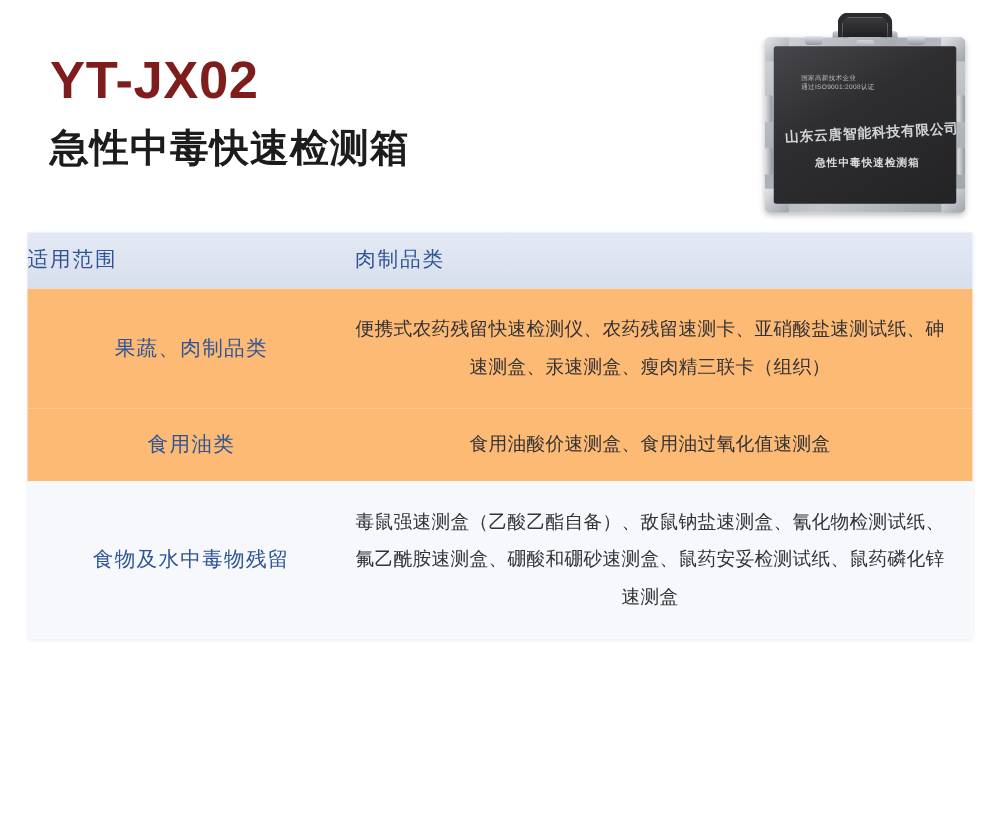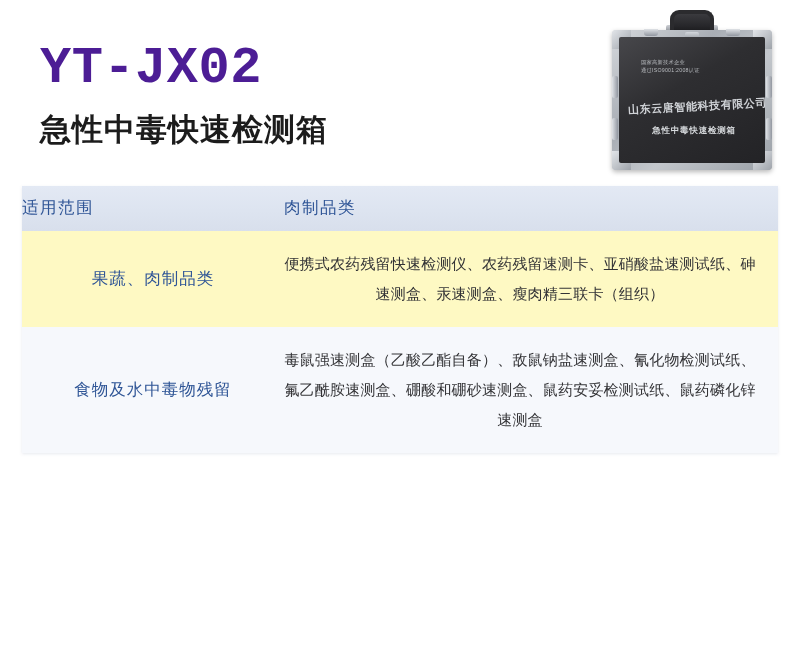--- a/index.html
+++ b/index.html
@@ -24,24 +24,24 @@
     height: 180px;
   }
 
   .title-block {
     position: absolute;
     left: 40px;
     top: 42px;
   }
 
   .model-title {
-    font-family: Liberation Mono, monospace;
-    font-size: 52px;
+    font-family: Liberation Sans, sans-serif;
+    font-size: 42px;
     font-weight: bold;
-    color: #4c1d95;
+    color: #7f1d1d;
     letter-spacing: 0.5px;
     line-height: 1.05;
     white-space: nowrap;
   }
 
   .product-subtitle {
     font-family: "Liberation Serif", "DejaVu Serif", serif;
     font-size: 31px;
     font-weight: bold;
     color: #1c1c1c;
@@ -217,21 +217,21 @@
   }
 
   .col-scope { width: 262px; }
   .col-items { width: 494px; }
 
   .spec-table tbody tr td {
     border: none;
     vertical-align: middle;
   }
 
-  .spec-table tbody tr.row-even { background: #fef9c3; }
+  .spec-table tbody tr.row-even { background: #fdba74; }
   .spec-table tbody tr.row-odd  { background: #f6f8fc; }
 
   td.cell-scope {
     color: #2f5596;
     font-family: "Liberation Serif", "DejaVu Serif", serif;
     font-size: 16.5px;
     text-align: center;
     letter-spacing: 1px;
     padding: 14px 8px;
   }
@@ -303,18 +303,22 @@
     <tr>
       <th>适用范围</th>
       <th>肉制品类</th>
     </tr>
   </thead>
   <tbody>
     <tr class="row-even row-tall">
       <td class="cell-scope">果蔬、肉制品类</td>
       <td class="cell-items">便携式农药残留快速检测仪、农药残留速测卡、亚硝酸盐速测试纸、砷速测盒、汞速测盒、瘦肉精三联卡（组织）</td>
     </tr>
+    <tr class="row-even">
+      <td class="cell-scope">食用油类</td>
+      <td class="cell-items">食用油酸价速测盒、食用油过氧化值速测盒</td>
+    </tr>
     <tr class="row-odd row-tall">
       <td class="cell-scope">食物及水中毒物残留</td>
       <td class="cell-items">毒鼠强速测盒（乙酸乙酯自备）、敌鼠钠盐速测盒、氰化物检测试纸、氟乙酰胺速测盒、硼酸和硼砂速测盒、鼠药安妥检测试纸、鼠药磷化锌速测盒</td>
     </tr>
   </tbody>
 </table>
 
 </body></html>

